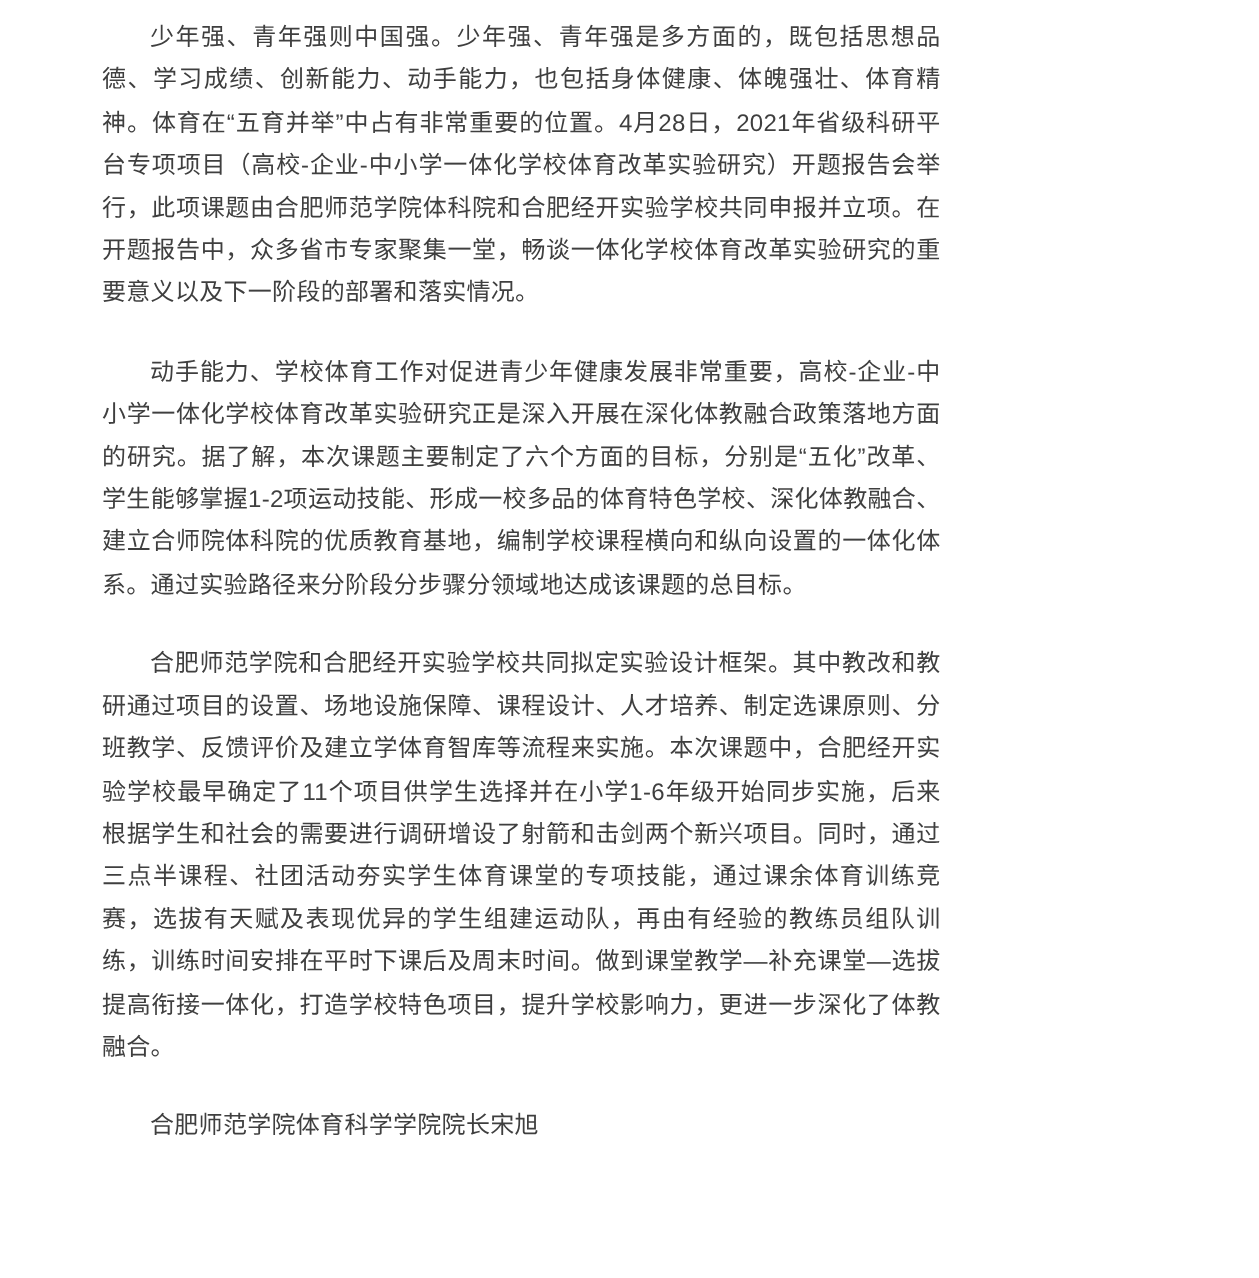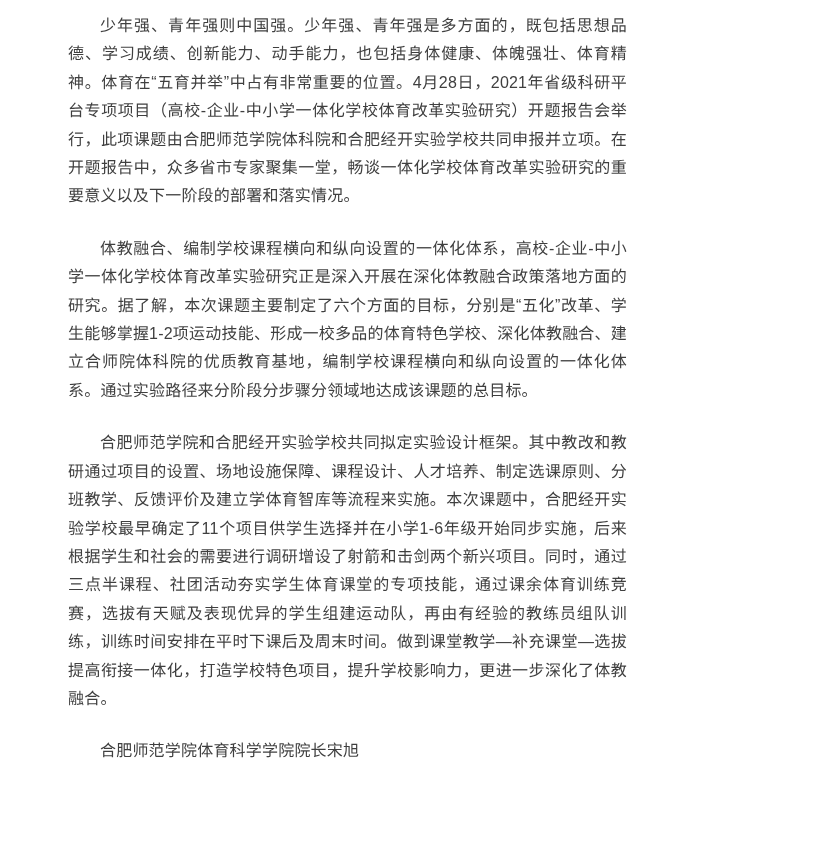--- a/index.html
+++ b/index.html
@@ -30,16 +30,16 @@
   }
   .para:last-child {
     margin-bottom: 16px;
   }
 </style>
 </head>
 <body>
 
 <main class="article">
   <p class="para">少年强、青年强则中国强。少年强、青年强是多方面的，既包括思想品德、学习成绩、创新能力、动手能力，也包括身体健康、体魄强壮、体育精神。体育在“五育并举”中占有非常重要的位置。4月28日，2021年省级科研平台专项项目（高校-企业-中小学一体化学校体育改革实验研究）开题报告会举行，此项课题由合肥师范学院体科院和合肥经开实验学校共同申报并立项。在开题报告中，众多省市专家聚集一堂，畅谈一体化学校体育改革实验研究的重要意义以及下一阶段的部署和落实情况。</p>
-  <p class="para">体教融合、编制学校课程横向和纵向设置的一体化体系，高校-企业-中小学一体化学校体育改革实验研究正是深入开展在深化体教融合政策落地方面的研究。据了解，本次课题主要制定了六个方面的目标，分别是“五化”改革、学生能够掌握1-2项运动技能、形成一校多品的体育特色学校、深化体教融合、建立合师院体科院的优质教育基地，编制学校课程横向和纵向设置的一体化体系。通过实验路径来分阶段分步骤分领域地达成该课题的总目标。</p>
+  <p class="para">动手能力、学校体育工作对促进青少年健康发展非常重要，高校-企业-中小学一体化学校体育改革实验研究正是深入开展在深化体教融合政策落地方面的研究。据了解，本次课题主要制定了六个方面的目标，分别是“五化”改革、学生能够掌握1-2项运动技能、形成一校多品的体育特色学校、深化体教融合、建立合师院体科院的优质教育基地，编制学校课程横向和纵向设置的一体化体系。通过实验路径来分阶段分步骤分领域地达成该课题的总目标。</p>
   <p class="para">合肥师范学院和合肥经开实验学校共同拟定实验设计框架。其中教改和教研通过项目的设置、场地设施保障、课程设计、人才培养、制定选课原则、分班教学、反馈评价及建立学体育智库等流程来实施。本次课题中，合肥经开实验学校最早确定了11个项目供学生选择并在小学1-6年级开始同步实施，后来根据学生和社会的需要进行调研增设了射箭和击剑两个新兴项目。同时，通过三点半课程、社团活动夯实学生体育课堂的专项技能，通过课余体育训练竞赛，选拔有天赋及表现优异的学生组建运动队，再由有经验的教练员组队训练，训练时间安排在平时下课后及周末时间。做到课堂教学—补充课堂—选拔提高衔接一体化，打造学校特色项目，提升学校影响力，更进一步深化了体教融合。</p>
   <p class="para">合肥师范学院体育科学学院院长宋旭</p>
 </main>
 
 </body></html>

